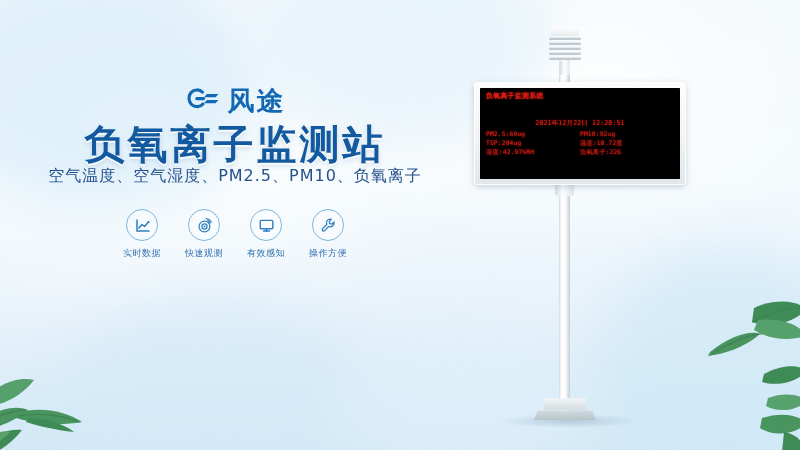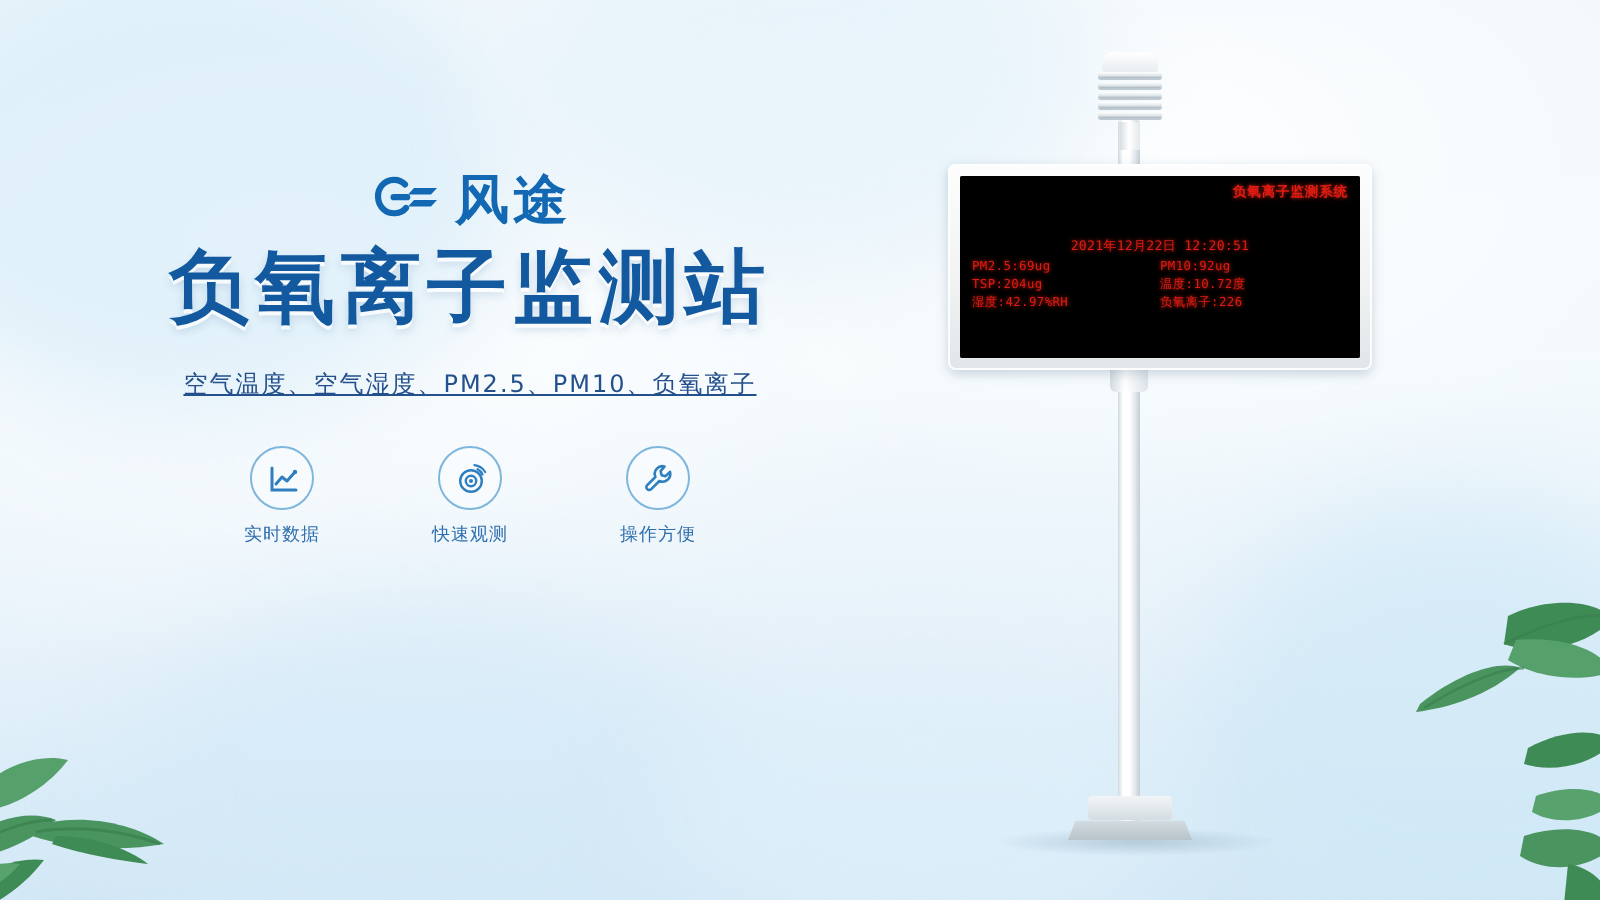--- a/index.html
+++ b/index.html
@@ -28,25 +28,24 @@
   .logo-mark{width:36px;height:30px;position:relative;}
   .logo-text{font-size:27px;font-weight:bold;color:#1268b3;letter-spacing:2px;
              font-family:"DejaVu Sans","Liberation Sans",sans-serif;line-height:1;text-align:right;}
   .headline{
     margin-top:0;font-size:40px;font-weight:bold;letter-spacing:3px;
     color:#13599f;line-height:1.1;
     font-family:"DejaVu Sans","Liberation Sans",sans-serif;
     text-shadow:0 2px 0 rgba(255,255,255,.85), 0 3px 5px rgba(30,90,150,.18);
   }
   .subline{
-    margin-top:18px;font-size:12px;letter-spacing:1px;color:#24508c;
+    font-size:16px;letter-spacing:1px;color:#24508c;
     font-family:"DejaVu Sans","Liberation Sans",sans-serif;
-    text-decoration:underline;
-  }
-  .features{margin-top:22px;display:flex;justify-content:center;gap:50px;}
+  }
+  .features{margin-top:22px;display:flex;justify-content:center;gap:18px;}
   .feature{width:44px;text-align:center;}
   .f-circle{
     width:30px;height:30px;margin:0 auto;border-radius:50%;
     border:1.6px solid #7fb6dd;display:flex;align-items:center;justify-content:center;
     background:rgba(255,255,255,.35);
   }
   .f-label{margin-top:6px;font-size:9px;color:#2f6fae;letter-spacing:.5px;white-space:nowrap;
            font-family:"DejaVu Sans","Liberation Sans",sans-serif;}
   .pole{
     position:absolute;left:559px;top:60px;width:11px;height:358px;
@@ -94,21 +93,21 @@
   .screen{
     width:100%;height:100%;background:#000;border-radius:1px;
     box-shadow:inset 0 0 6px rgba(0,0,0,.9);
     padding:4px 6px 0 6px;box-sizing:border-box;overflow:hidden;
   }
   .led{
     color:#e11b13;font-family:"DejaVu Sans Mono","Liberation Mono",monospace;
     text-shadow:0 0 2px rgba(255,40,20,.85);
     font-size:6.2px;line-height:1.45;letter-spacing:.2px;
   }
-  .led-title{text-align:right;font-size:6.8px;font-weight:bold;letter-spacing:.4px;}
+  .led-title{text-align:left;font-size:6.8px;font-weight:bold;letter-spacing:.4px;}
   .led-date{text-align:center;font-size:6.6px;letter-spacing:.1px;margin-top:17px;}
   .led-grid{display:flex;margin-top:2px;}
   .led-col{width:50%;}
   .led-row{white-space:nowrap;}
   .monitor-arm{
     position:absolute;left:555px;top:182px;width:19px;height:14px;
     background:linear-gradient(90deg,#d4dce1,#ffffff 40%,#dde4e9);
     border-radius:0 0 3px 3px;
   }
 
@@ -162,20 +161,30 @@
             <circle cx="8.5" cy="9.5" r="5.4" fill="none" stroke="#2f7fc0" stroke-width="1.2"></circle>
             <circle cx="8.5" cy="9.5" r="2.6" fill="none" stroke="#2f7fc0" stroke-width="1.2"></circle>
             <circle cx="8.5" cy="9.5" r="1" fill="#2f7fc0"></circle>
             <path d="M11.8 3.6 A5 5 0 0 1 14.2 6.2" fill="none" stroke="#2f7fc0" stroke-width="1.2" stroke-linecap="round"></path>
             <path d="M10.2 1.6 A7.6 7.6 0 0 1 15.6 5.0" fill="none" stroke="#2f7fc0" stroke-width="1.1" stroke-linecap="round"></path>
           </svg>
         </div>
         <div class="f-label">快速观测</div>
       </div>
 
+      <div class="feature">
+        <div class="f-circle">
+          <svg width="17" height="17" viewBox="0 0 17 17">
+            <rect x="2.2" y="3.4" width="12.6" height="8.4" rx="1" fill="none" stroke="#2f7fc0" stroke-width="1.4"></rect>
+            <path d="M8.5 11.8 L8.5 14" stroke="#2f7fc0" stroke-width="1.4" stroke-linecap="round"></path>
+            <path d="M5.6 14 L11.4 14" stroke="#2f7fc0" stroke-width="1.4" stroke-linecap="round"></path>
+          </svg>
+        </div>
+        <div class="f-label">有效感知</div>
+      </div>
 
       <div class="feature">
         <div class="f-circle">
           <svg width="17" height="17" viewBox="0 0 17 17">
             <path d="M11.3 2.2 a3.9 3.9 0 0 0 -4.6 5.3 L2.6 11.6 a1.4 1.4 0 0 0 2 2 l4.1 -4.1 a3.9 3.9 0 0 0 5.3 -4.6 l-2.2 2.2 -2.0 -0.5 -0.5 -2.0 z" fill="none" stroke="#2f7fc0" stroke-width="1.3" stroke-linejoin="round"></path>
           </svg>
         </div>
         <div class="f-label">操作方便</div>
       </div>
 

